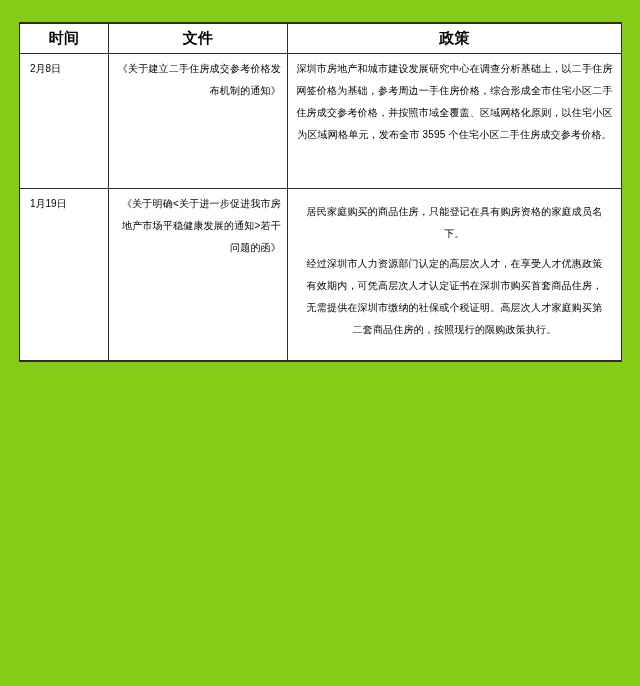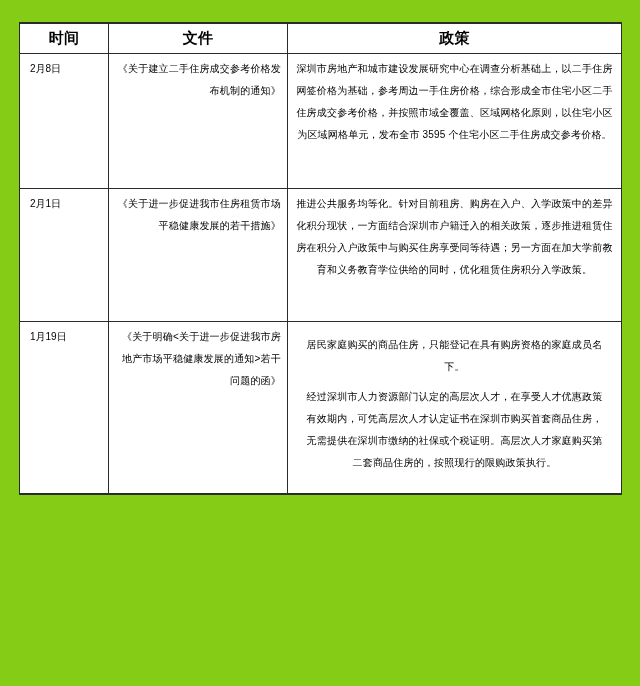--- a/index.html
+++ b/index.html
@@ -98,25 +98,20 @@
         <th>文件</th>
         <th>政策</th>
       </tr>
     </thead>
     <tbody>
       <tr class="r1">
         <td class="cell-time">2月8日</td>
         <td class="cell-doc">《关于建立二手住房成交参考价格发布机制的通知》</td>
         <td class="cell-policy">深圳市房地产和城市建设发展研究中心在调查分析基础上，以二手住房网签价格为基础，参考周边一手住房价格，综合形成全市住宅小区二手住房成交参考价格，并按照市域全覆盖、区域网格化原则，以住宅小区为区域网格单元，发布全市 3595 个住宅小区二手住房成交参考价格。</td>
       </tr>
-      <tr class="r2">
-        <td class="cell-time">2月1日</td>
-        <td class="cell-doc">《关于进一步促进我市住房租赁市场平稳健康发展的若干措施》</td>
-        <td class="cell-policy">推进公共服务均等化。针对目前租房、购房在入户、入学政策中的差异化积分现状，一方面结合深圳市户籍迁入的相关政策，逐步推进租赁住房在积分入户政策中与购买住房享受同等待遇；另一方面在加大学前教育和义务教育学位供给的同时，优化租赁住房积分入学政策。</td>
-      </tr>
       <tr class="r5">
         <td class="cell-time">1月19日</td>
         <td class="cell-doc">《关于明确&lt;关于进一步促进我市房地产市场平稳健康发展的通知&gt;若干问题的函》</td>
         <td class="cell-policy">
           <p class="para">居民家庭购买的商品住房，只能登记在具有购房资格的家庭成员名下。</p>
           <p class="para">经过深圳市人力资源部门认定的高层次人才，在享受人才优惠政策有效期内，可凭高层次人才认定证书在深圳市购买首套商品住房，无需提供在深圳市缴纳的社保或个税证明。高层次人才家庭购买第二套商品住房的，按照现行的限购政策执行。</p>
         </td>
       </tr>
     </tbody>
   </table>

